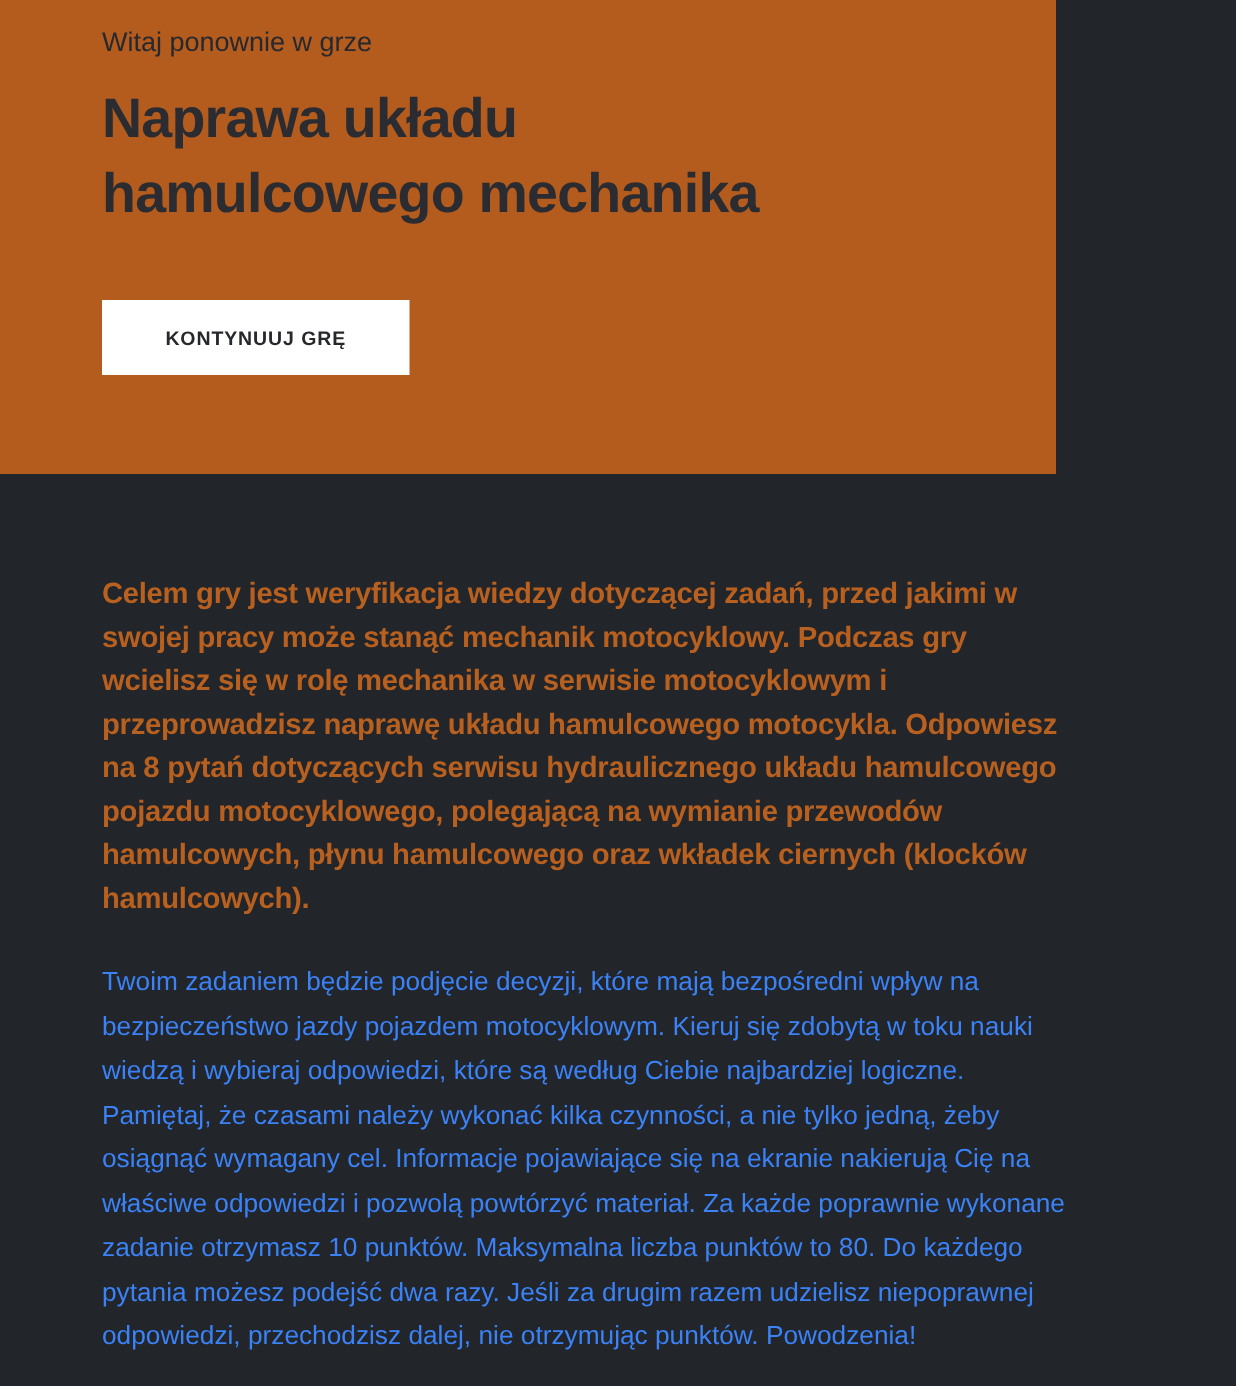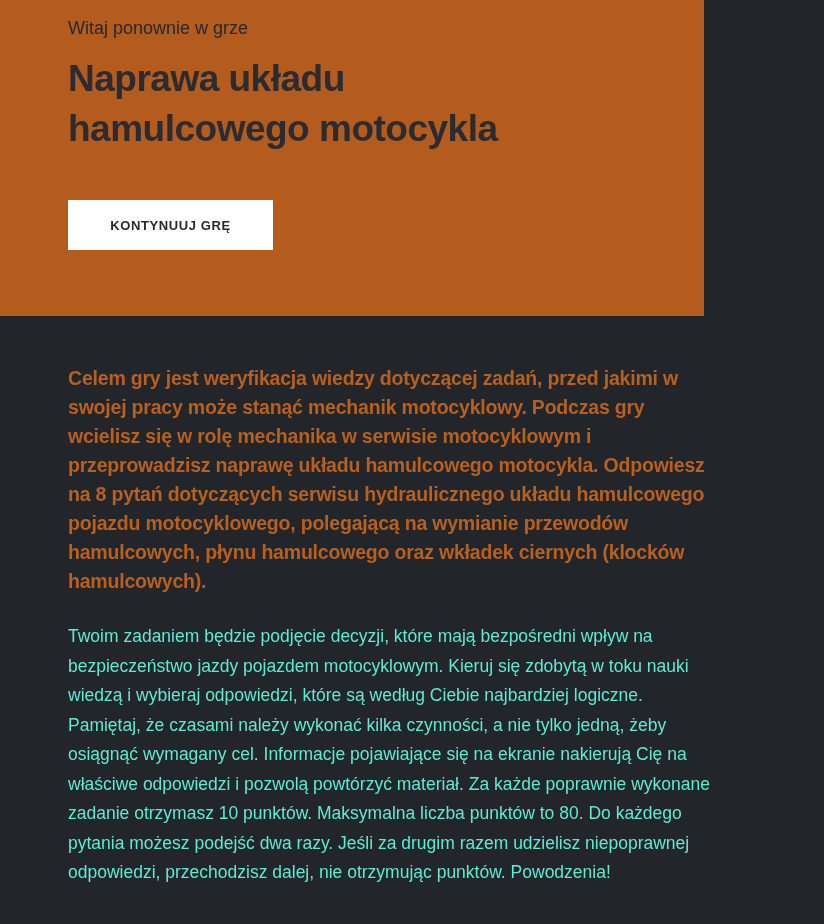--- a/index.html
+++ b/index.html
@@ -63,46 +63,46 @@
     letter-spacing: 0.6px;
     cursor: pointer;
     padding: 10px 0;
   }
 
   
   .description {
     width: 824px;
     height: 608px;
     background: #222529;
-    padding: 48px 68px 0 68px;
+    padding: 66px 68px 0 68px;
   }
   .goal-paragraph {
     max-width: 648px;
     font-size: 19.5px;
     line-height: 29px;
     font-weight: 700;
     font-stretch: condensed;
     letter-spacing: -0.2px;
     color: #b8601f;
   }
   .task-paragraph {
     margin-top: 26px;
     max-width: 650px;
     font-size: 17.5px;
     line-height: 29.5px;
     font-weight: 400;
-    color: #5eead4;
+    color: #3b82f6;
   }
 </style>
 </head>
 <body>
 
 <header class="hero">
   <p class="welcome">Witaj ponownie w grze</p>
-  <h1 class="game-title">Naprawa układu hamulcowego motocykla</h1>
+  <h1 class="game-title">Naprawa układu hamulcowego mechanika</h1>
   <div class="button-row">
     <button class="btn-primary">KONTYNUUJ GRĘ</button>
   </div>
 </header>
 
 <section class="description">
   <p class="goal-paragraph">Celem gry jest weryfikacja wiedzy dotyczącej zadań, przed jakimi w swojej pracy może stanąć mechanik motocyklowy. Podczas gry wcielisz się w rolę mechanika w serwisie motocyklowym i przeprowadzisz naprawę układu hamulcowego motocykla. Odpowiesz na 8 pytań dotyczących serwisu hydraulicznego układu hamulcowego pojazdu motocyklowego, polegającą na wymianie przewodów hamulcowych, płynu hamulcowego oraz wkładek ciernych (klocków hamulcowych).</p>
   <p class="task-paragraph">Twoim zadaniem będzie podjęcie decyzji, które mają bezpośredni wpływ na bezpieczeństwo jazdy pojazdem motocyklowym. Kieruj się zdobytą w toku nauki wiedzą i wybieraj odpowiedzi, które są według Ciebie najbardziej logiczne. Pamiętaj, że czasami należy wykonać kilka czynności, a nie tylko jedną, żeby osiągnąć wymagany cel. Informacje pojawiające się na ekranie nakierują Cię na właściwe odpowiedzi i pozwolą powtórzyć materiał. Za każde poprawnie wykonane zadanie otrzymasz 10 punktów. Maksymalna liczba punktów to 80. Do każdego pytania możesz podejść dwa razy. Jeśli za drugim razem udzielisz niepoprawnej odpowiedzi, przechodzisz dalej, nie otrzymując punktów. Powodzenia!</p>
 </section>
 

